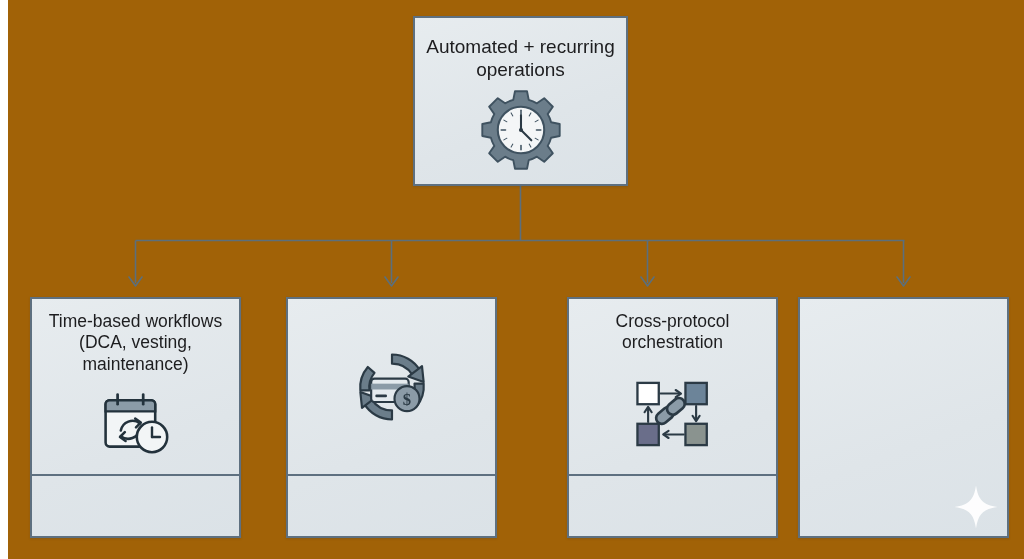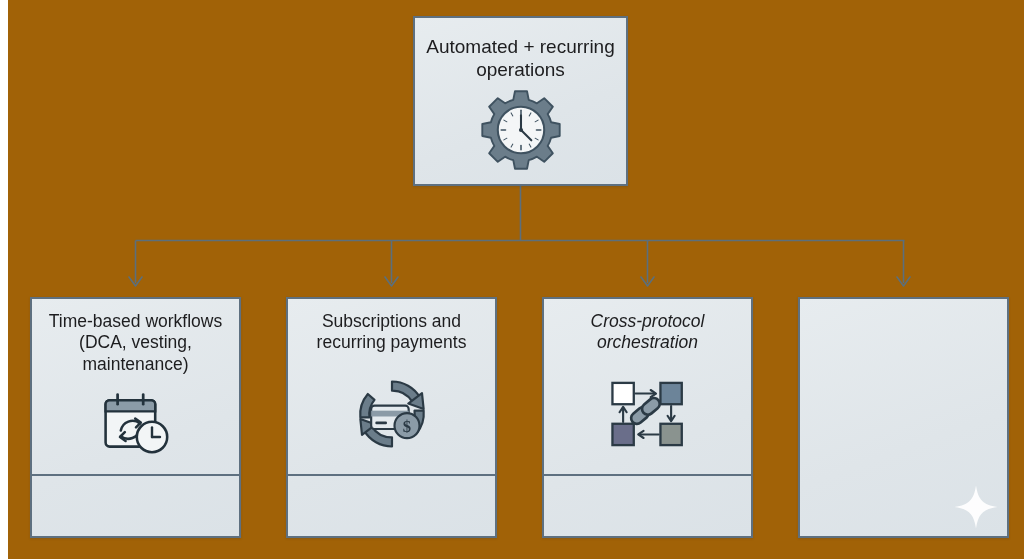--- a/index.html
+++ b/index.html
@@ -86,21 +86,21 @@
     justify-content: center;
     width: 100%;
   }
   .card-bottom {
     flex: 1;
     position: relative;
   }
 
   #card-0 { left: 22px; gap: 40px; }
   #card-1 { left: 278px; }
-  #card-2 { left: 534px; font-style: italic; }
+  #card-2 { left: 559px; }
   #card-3 { left: 790px; }
 
   
   #connectors {
     position: absolute;
     left: 0;
     top: 0;
     width: 1024px;
     height: 559px;
     pointer-events: none;
@@ -201,22 +201,20 @@
         </svg>
       </div>
     </div>
     <div class="card-bottom">
       <span></span>
     </div>
   </div>
 
   <div class="node card" id="card-1">
     <div class="card-top">
-      <div class="node-title">Subscriptions and
-recurring payments</div>
       <div class="icon-wrap">
         <svg width="84" height="80" viewBox="0 0 100 96">
           <g fill="#6b7d8a" stroke="#2b3a45" stroke-width="2.6" stroke-linejoin="round">
             <path d="M50 9 a39 39 0 0 1 33.5 19 l-9 5.5 a28.5 28.5 0 0 0 -24.5-13.5 z"></path>
             <path d="M86 23 l2 19 -18.5 -6.5 z"></path>
             <path d="M50 87 a39 39 0 0 1 -33.5 -19 l9 -5.5 a28.5 28.5 0 0 0 24.5 13.5 z"></path>
             <path d="M14 73 l-2 -19 18.5 6.5 z"></path>
             <path d="M88 44 a38 38 0 0 1 -9 28 l-8 -7 a27 27 0 0 0 6 -21 z"></path>
             <path d="M12 52 a38 38 0 0 1 9 -28 l8 7 a27 27 0 0 0 -6 21 z"></path>
           </g>

